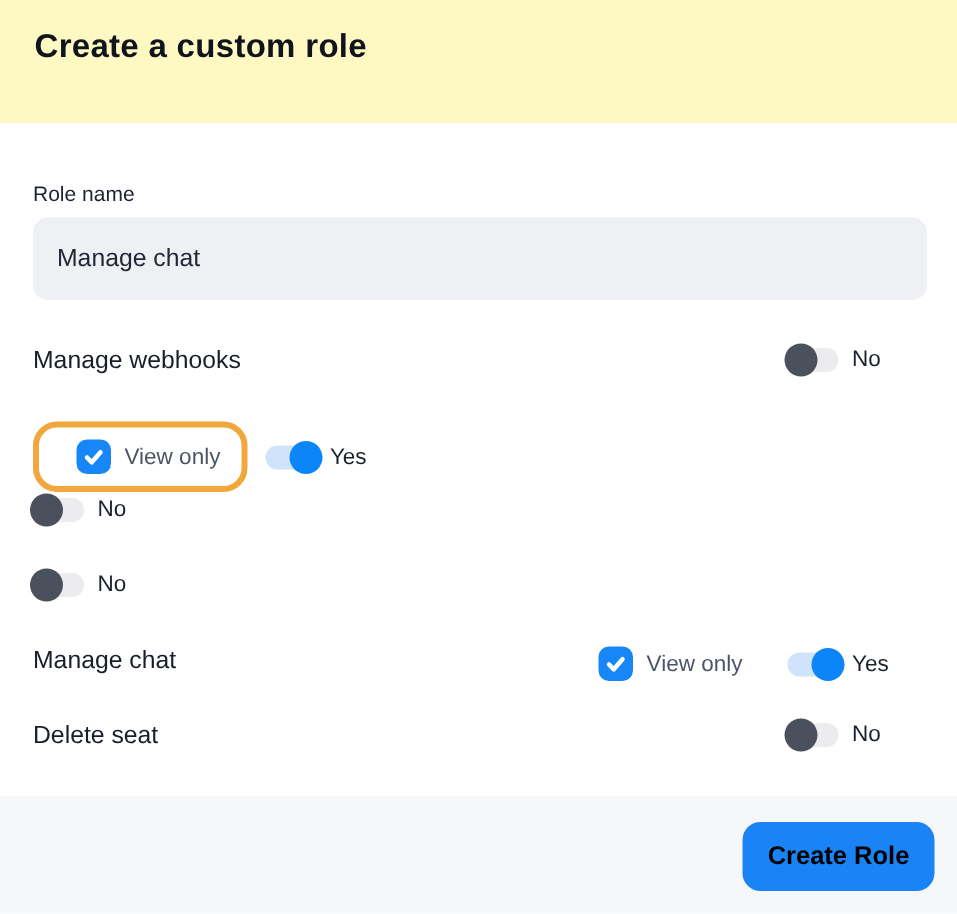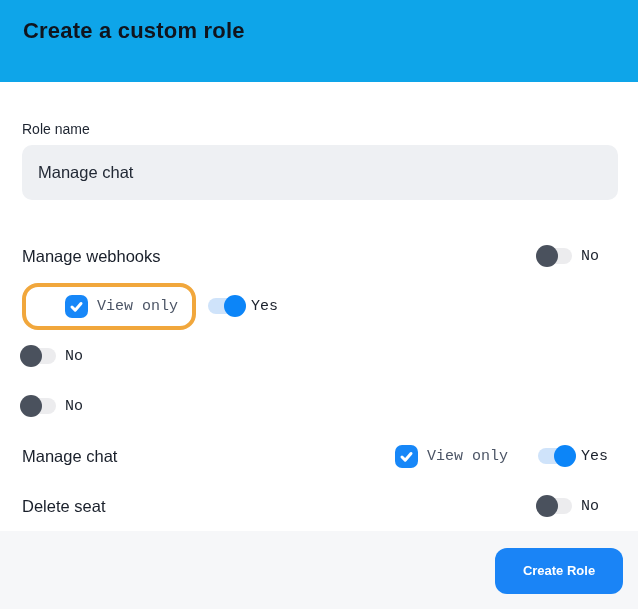--- a/index.html
+++ b/index.html
@@ -8,33 +8,33 @@
     font-family:"Liberation Sans", sans-serif;
     background:#ffffff;
     color:#1b212c;
     display:flex;
     flex-direction:column;
   }
 
   
   .dlg-header {
     height:82px;
-    background:#0ea5e9;
+    background:#fef9c3;
     padding:18px 23px 0 23px;
     flex:0 0 auto;
   }
   .dlg-title {
     font-size:22px;
     font-weight:700;
     color:#10141d;
     letter-spacing:.2px;
   }
 
   
-  .dlg-body { flex:1 1 auto; padding:39px 22px 0 22px; }
+  .dlg-body { flex:1 1 auto; padding:39px 35px 0 22px; }
 
   .field-label {
     font-size:14px;
     color:#1d2430;
     margin-bottom:8px;
     display:block;
   }
   .role-input {
     width:596px;
     height:55px;
@@ -46,29 +46,29 @@
     font-size:16.5px;
     color:#222935;
     outline:none;
     display:block;
   }
 
   .perm-list { margin-top:31px; }
   .perm-row {
     height:50px;
     display:flex;
-    align-items:center;
+    align-items:flex-start;
     justify-content:space-between;
   }
   .perm-label { font-size:16.5px; color:#191f2a; }
 
-  .controls { display:flex; align-items:center;font-family:Liberation Mono, monospace; }
-
-  
-  .cb-group { display:flex; align-items:center; margin-right:30px;margin-left:14px; }
+  .controls { display:flex; align-items:center; }
+
+  
+  .cb-group { display:flex; align-items:center; margin-right:30px; }
   .checkbox {
     width:23px; height:23px;
     background:#1787f8;
     border-radius:7px;
     display:flex; align-items:center; justify-content:center;
     cursor:pointer;
     flex:0 0 auto;
   }
   .checkbox svg { display:block; }
   .cb-label { font-size:15px; color:#4c5566; margin-left:9px; white-space:nowrap; }
@@ -124,23 +124,23 @@
     cursor:pointer;
     margin-right:27px;
     padding:6px 4px;
   }
   .create-btn {
     width:128px; height:46px;
     background:#1a84f6;
     border:none;
     border-radius:12px;
     font-family:"Liberation Sans", sans-serif;
-    font-size:13px;
+    font-size:17px;
     font-weight:700;
-    color:#ffffff;
+    color:#000000;
     cursor:pointer;
   }
 </style>
 </head>
 <body>
 
 <div class="dlg-header">
   <div class="dlg-title">Create a custom role</div>
 </div>
 

